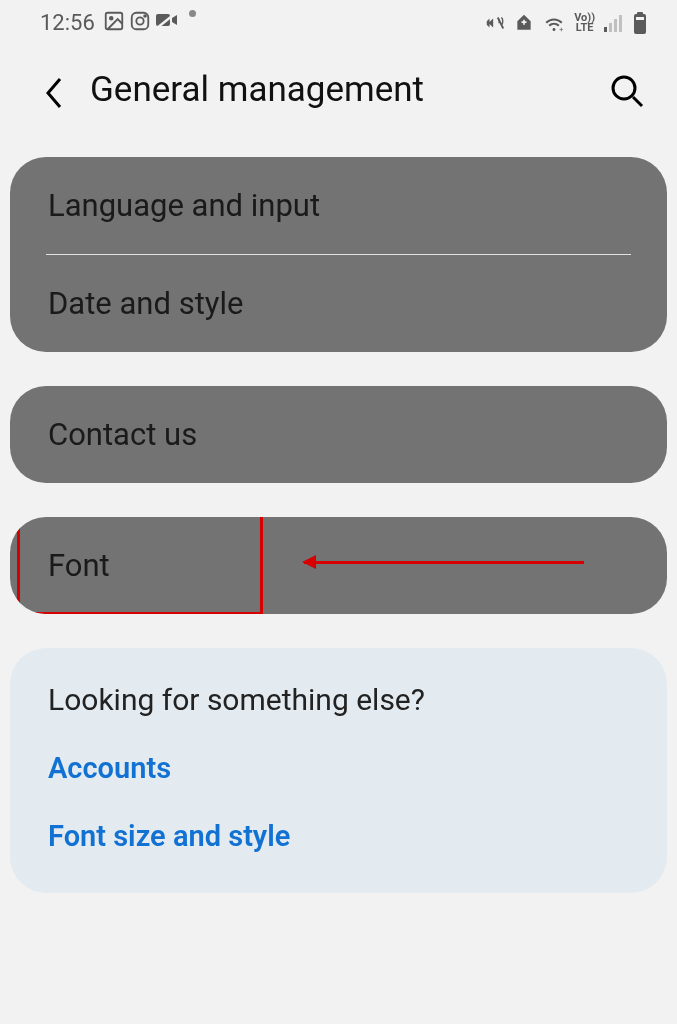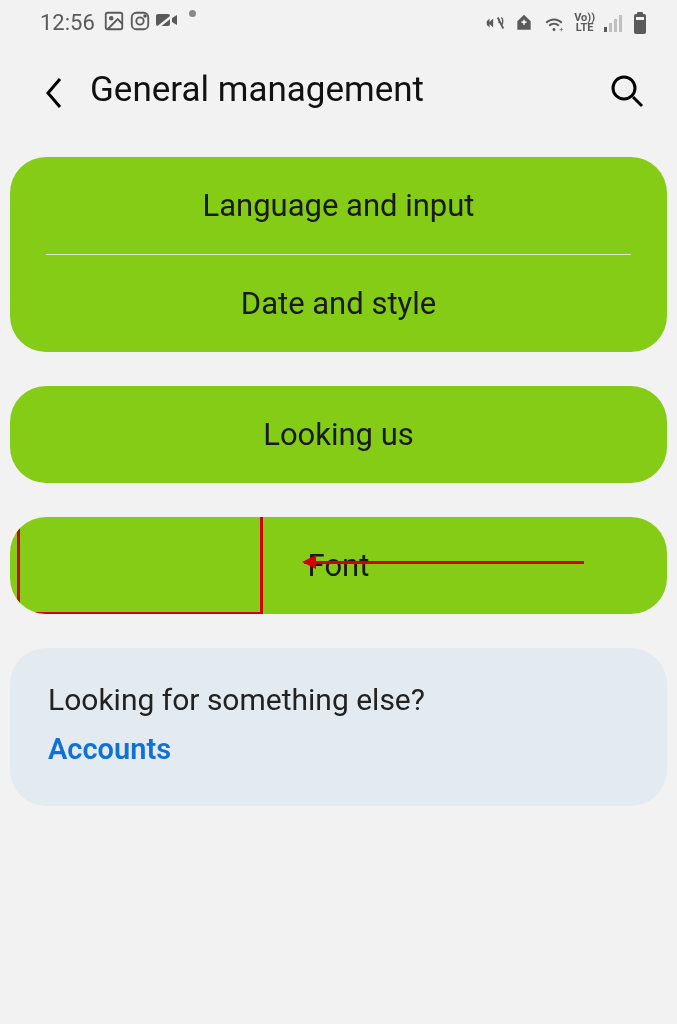--- a/index.html
+++ b/index.html
@@ -65,25 +65,24 @@
       font-weight: 400;
       margin-left: 18px;
       flex: 1;
       color: #111;
     }
     .search-btn {
       display: inline-flex;
       padding: 4px;
     }
     .card {
-      background: #84cc16;
+      background: #737373;
       border-radius: 36px;
       margin: 0 10px 34px 10px;
       overflow: hidden;
-      text-align: center;
     }
     .row {
       padding: 30px 38px;
       font-size: 31px;
       color: #1a1a1a;
     }
     .divider {
       height: 1px;
       background: #e0e0e0;
       margin: 0 36px;
@@ -120,21 +119,21 @@
     }
     .suggest-card {
       background: #e4ebf0;
       border-radius: 36px;
       margin: 0 10px 18px 10px;
       padding: 34px 38px 40px 38px;
     }
     .suggest-title {
       font-size: 30px;
       color: #222;
-      margin-bottom: 15px;
+      margin-bottom: 34px;
     }
     .suggest-link {
       display: block;
       color: #1172d3;
       font-size: 29px;
       font-weight: 600;
       margin-bottom: 34px;
       margin-top: 12px;
     }
     .suggest-link:last-child {
@@ -232,25 +231,26 @@
   </span>
 </div>
 
 <div class="card">
   <div class="row">Language and input</div>
   <div class="divider"></div>
   <div class="row">Date and style</div>
 </div>
 
 <div class="card">
-  <div class="row">Looking us</div>
+  <div class="row">Contact us</div>
 </div>
 
 <div class="card reset-card">
   <div class="row">Font</div>
   <div class="highlight-box"></div>
   <div class="arrow"></div>
 </div>
 
 <div class="suggest-card">
   <div class="suggest-title">Looking for something else?</div>
   <a class="suggest-link">Accounts</a>
+  <a class="suggest-link">Font size and style</a>
 </div>
 
 </body></html>

